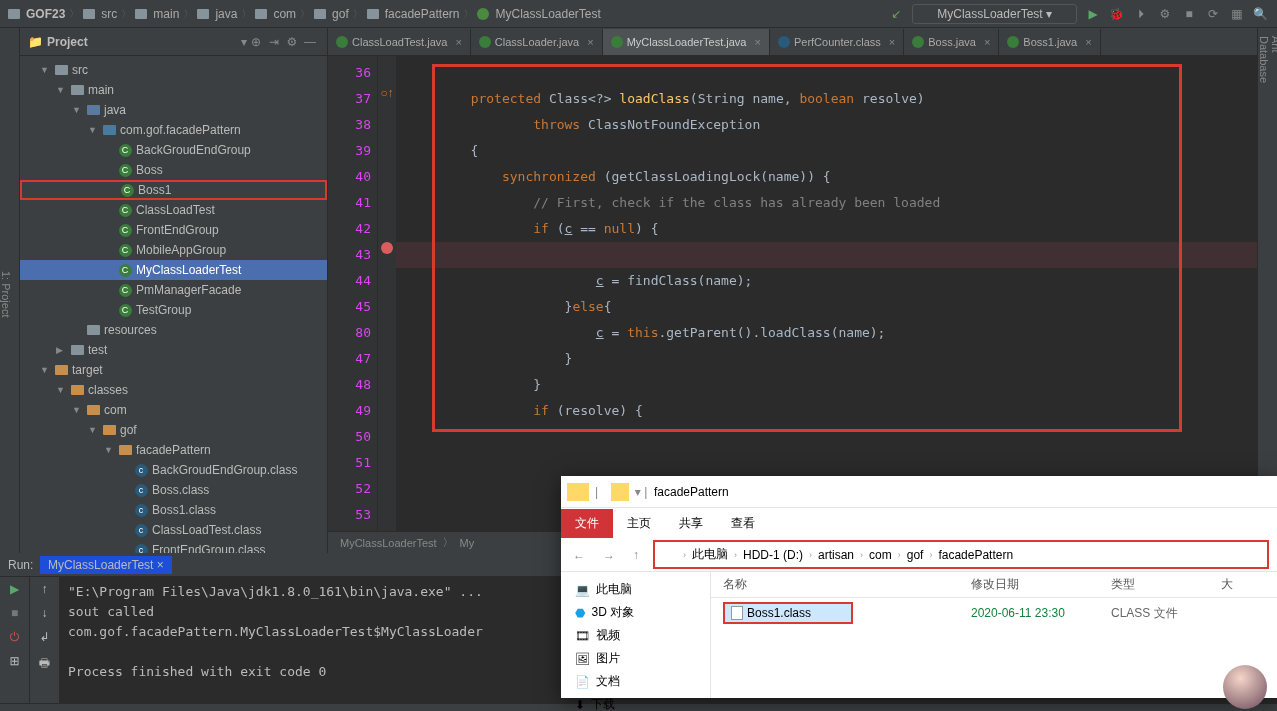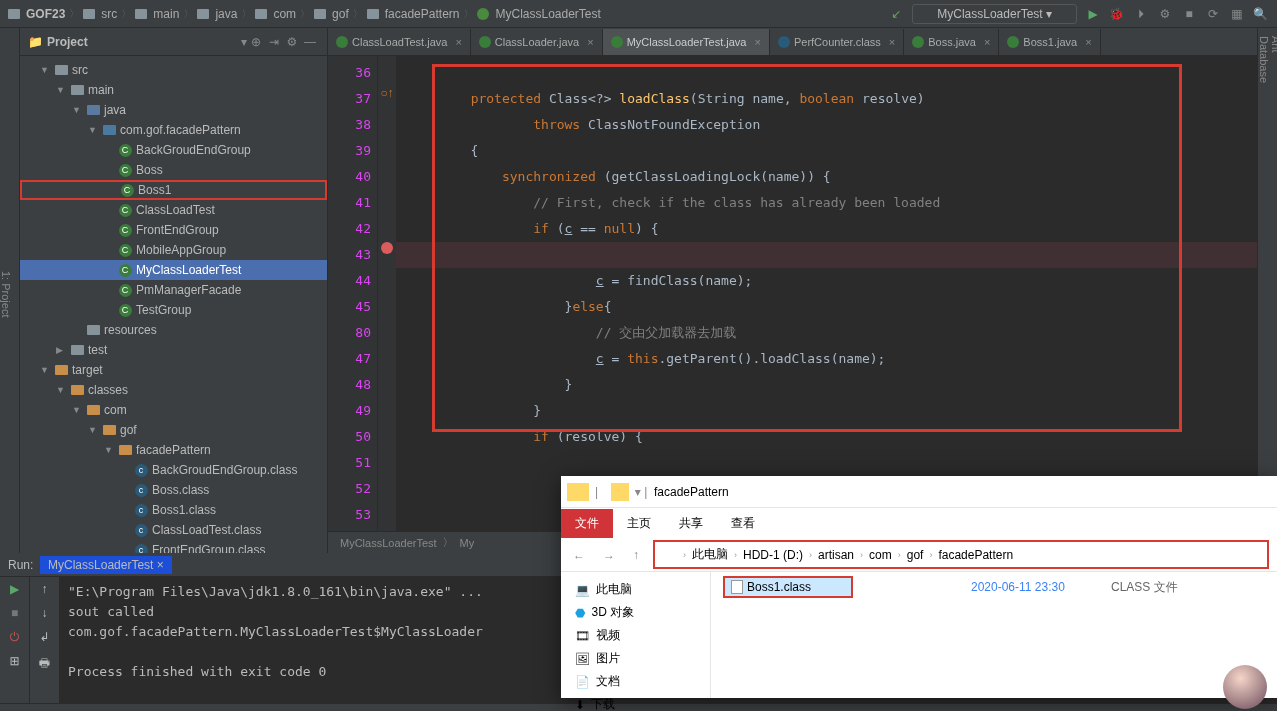--- a/index.html
+++ b/index.html
@@ -370,21 +370,20 @@
 <div>&nbsp;</div>
 <div>&nbsp;&nbsp;&nbsp;&nbsp;&nbsp;&nbsp;&nbsp;&nbsp;<span class="kw">protected</span> Class&lt;?&gt; <span class="fn">loadClass</span>(<span>String name</span>, <span class="kw">boolean</span> <span>resolve</span>)</div>
 <div>&nbsp;&nbsp;&nbsp;&nbsp;&nbsp;&nbsp;&nbsp;&nbsp;&nbsp;&nbsp;&nbsp;&nbsp;&nbsp;&nbsp;&nbsp;&nbsp;<span class="kw">throws</span> <span>ClassNotFoundException</span></div>
 <div>&nbsp;&nbsp;&nbsp;&nbsp;&nbsp;&nbsp;&nbsp;&nbsp;{</div>
 <div>&nbsp;&nbsp;&nbsp;&nbsp;&nbsp;&nbsp;&nbsp;&nbsp;&nbsp;&nbsp;&nbsp;&nbsp;<span class="kw">synchronized</span> (<span>getClassLoadingLock</span>(name)) {</div>
 <div>&nbsp;&nbsp;&nbsp;&nbsp;&nbsp;&nbsp;&nbsp;&nbsp;&nbsp;&nbsp;&nbsp;&nbsp;&nbsp;&nbsp;&nbsp;&nbsp;<span class="cmt">// First, check if the class has already been loaded</span></div>
 <div style="position:relative;z-index:1">&nbsp;&nbsp;&nbsp;&nbsp;&nbsp;&nbsp;&nbsp;&nbsp;&nbsp;&nbsp;&nbsp;&nbsp;&nbsp;&nbsp;&nbsp;&nbsp;<span class="kw">if</span> (<span class="lvar">c</span> == <span class="kw">null</span>) {</div>
 <div>&nbsp;&nbsp;&nbsp;&nbsp;&nbsp;&nbsp;&nbsp;&nbsp;&nbsp;&nbsp;&nbsp;&nbsp;&nbsp;&nbsp;&nbsp;&nbsp;&nbsp;&nbsp;&nbsp;&nbsp;<span class="kw">if</span> (<span class="str">"com.gof.facadePattern.Boss1"</span><span>.equals(name)){</span></div>
 <div>&nbsp;&nbsp;&nbsp;&nbsp;&nbsp;&nbsp;&nbsp;&nbsp;&nbsp;&nbsp;&nbsp;&nbsp;&nbsp;&nbsp;&nbsp;&nbsp;&nbsp;&nbsp;&nbsp;&nbsp;&nbsp;&nbsp;&nbsp;&nbsp;<span class="lvar">c</span> = <span>findClass</span>(name);</div>
 <div>&nbsp;&nbsp;&nbsp;&nbsp;&nbsp;&nbsp;&nbsp;&nbsp;&nbsp;&nbsp;&nbsp;&nbsp;&nbsp;&nbsp;&nbsp;&nbsp;&nbsp;&nbsp;&nbsp;&nbsp;}<span class="kw">else</span>{</div>
-<div>&nbsp;&nbsp;&nbsp;&nbsp;&nbsp;&nbsp;&nbsp;&nbsp;&nbsp;&nbsp;&nbsp;&nbsp;&nbsp;&nbsp;&nbsp;&nbsp;&nbsp;&nbsp;&nbsp;&nbsp;&nbsp;&nbsp;&nbsp;&nbsp;<span class="cmt">// 交由父加载器去加载</span></div>
 <div>&nbsp;&nbsp;&nbsp;&nbsp;&nbsp;&nbsp;&nbsp;&nbsp;&nbsp;&nbsp;&nbsp;&nbsp;&nbsp;&nbsp;&nbsp;&nbsp;&nbsp;&nbsp;&nbsp;&nbsp;&nbsp;&nbsp;&nbsp;&nbsp;<span class="lvar">c</span> = <span class="kw">this</span><span>.getParent().loadClass(name);</span></div>
 <div>&nbsp;&nbsp;&nbsp;&nbsp;&nbsp;&nbsp;&nbsp;&nbsp;&nbsp;&nbsp;&nbsp;&nbsp;&nbsp;&nbsp;&nbsp;&nbsp;&nbsp;&nbsp;&nbsp;&nbsp;}</div>
 <div>&nbsp;&nbsp;&nbsp;&nbsp;&nbsp;&nbsp;&nbsp;&nbsp;&nbsp;&nbsp;&nbsp;&nbsp;&nbsp;&nbsp;&nbsp;&nbsp;}</div>
 <div>&nbsp;&nbsp;&nbsp;&nbsp;&nbsp;&nbsp;&nbsp;&nbsp;&nbsp;&nbsp;&nbsp;&nbsp;&nbsp;&nbsp;&nbsp;&nbsp;<span class="kw">if</span> <span>(resolve) {</span></div>
 <div>&nbsp;</div>
 <div>&nbsp;</div>
       </div>
     </div>
     <div class="breadcrumb2">
       <span>MyClassLoaderTest</span>
@@ -490,25 +489,31 @@
       <div class="item">
           <span>📄</span>
           <span>文档</span>
         </div>
       <div class="item">
           <span>⬇</span>
           <span>下载</span>
         </div>
     </div>
     <div class="exp-list">
+      <div class="exp-cols">
+        <div>名称</div>
+        <div>修改日期</div>
+        <div>类型</div>
+        <div>大</div>
+      </div>
       <div class="exp-row">
         <div class="name-cell"><span class="name-box">
               <span class="file-ico"></span>
               <span>Boss1.class</span>
             </span></div>
-        <div style="width:140px;color:#3b82f6">2020-06-11 23:30</div>
+        <div style="width:140px;color:#15803d">2020-06-11 23:30</div>
         <div style="width:110px;color:#666">CLASS 文件</div>
       </div>
     </div>
   </div>
 </div>
 
 <div class="avatar"></div>
 
 </body></html>

